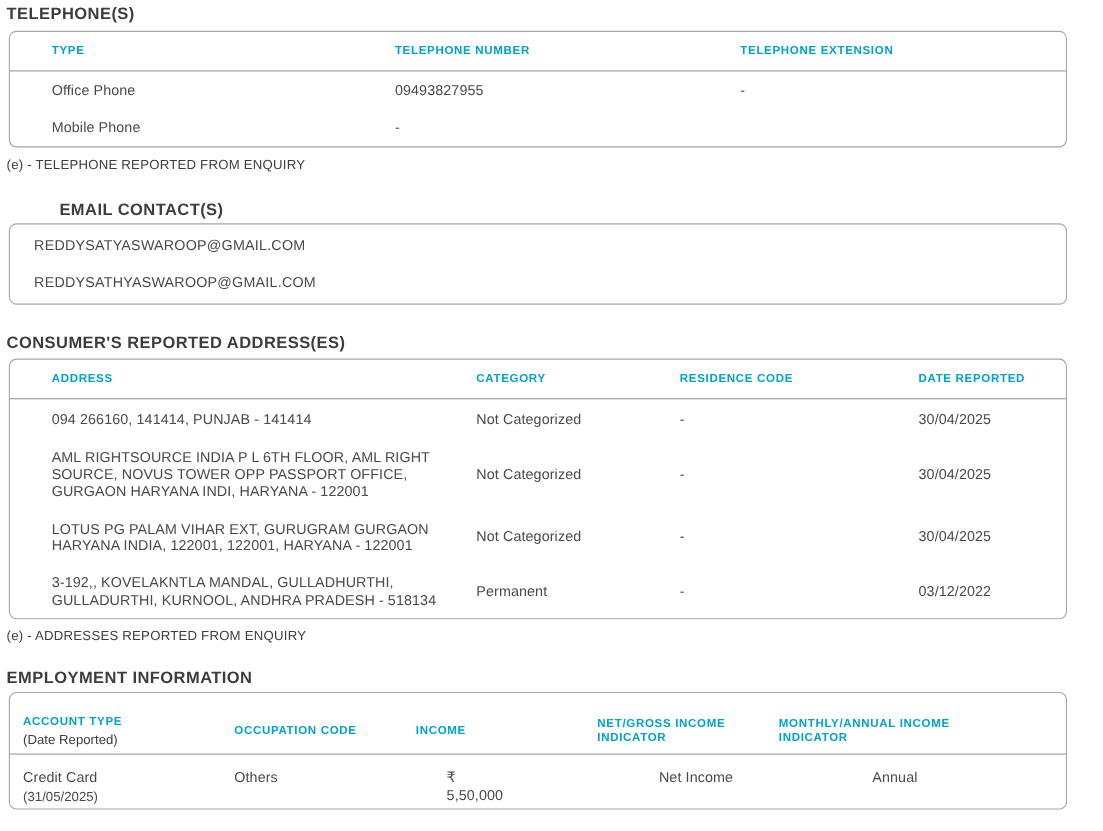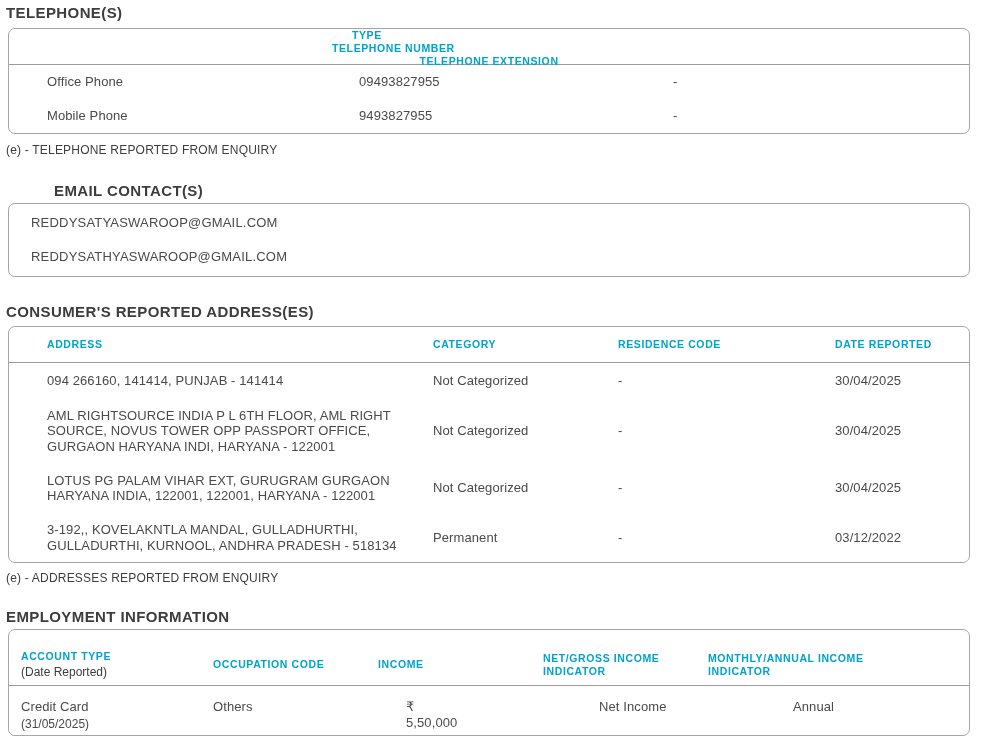--- a/index.html
+++ b/index.html
@@ -35,21 +35,21 @@
     letter-spacing:0; line-height:15px; margin-top:2px;
   }
   .td { font-size:13px; color:var(--body); line-height:15.5px; letter-spacing:.1px; }
   .td-sub { font-size:12px; color:var(--body); line-height:15px; margin-top:2px; }
 
   .footnote {
     margin-top:9px; font-size:12px; color:var(--dark); letter-spacing:.2px; line-height:14px;
   }
 
   
-  .t-phone .thead { height:36px;flex-direction:column; }
+  .t-phone .thead { height:36px; }
   .t-phone .brow { height:34px; }
   .t-phone .c1 { width:350px; padding-left:38px; }
   .t-phone .c2 { width:314px; }
   .t-phone .c3 { flex:1; }
 
   
   .email-box { margin-top:5px; padding:2px 0; }
   .email-row { height:34px; display:flex; align-items:center; padding-left:22px; }
   .email-row .td { letter-spacing:.2px; }
 
@@ -94,21 +94,20 @@
       <div class="th c2">TELEPHONE NUMBER</div>
       <div class="th c3">TELEPHONE EXTENSION</div>
     </div>
     <div class="trow brow">
       <div class="td c1">Office Phone</div>
       <div class="td c2">09493827955</div>
       <div class="td c3">-</div>
     </div>
     <div class="trow brow">
       <div class="td c1">Mobile Phone</div>
-      <div class="td c2">9493827955</div>
       <div class="td c3">-</div>
     </div>
   </div>
   <div class="footnote">(e) - TELEPHONE REPORTED FROM ENQUIRY</div>
 
   <div class="section-title mt-title-2">EMAIL CONTACT(S)</div>
   <div class="box email-box">
     <div class="email-row">
       <span class="td">REDDYSATYASWAROOP@GMAIL.COM</span>
     </div>

